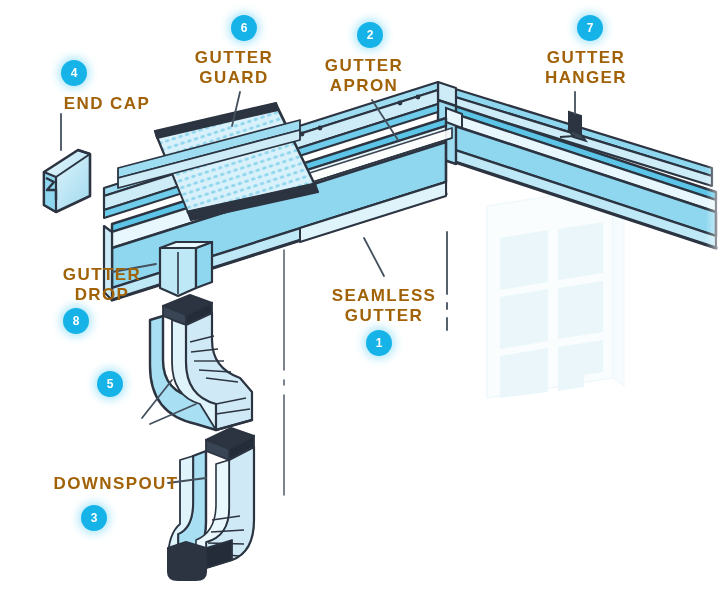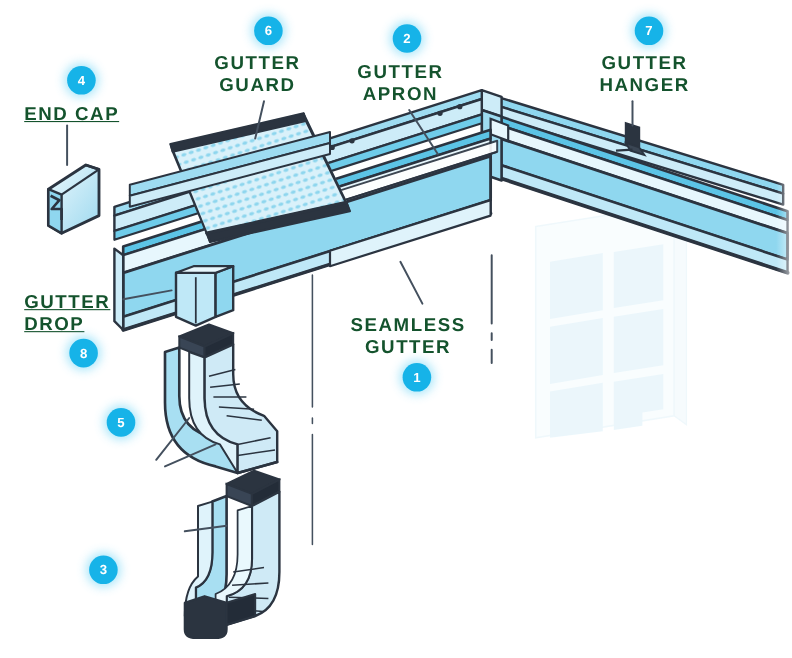--- a/index.html
+++ b/index.html
@@ -23,41 +23,41 @@
     width: 720px;
     height: 598px;
   }
   .label {
     position: absolute;
     font-family: "Liberation Sans", sans-serif;
     font-weight: bold;
     font-size: 17px;
     line-height: 20px;
     letter-spacing: 1.4px;
-    color: #14532d;
+    color: #a16207;
     text-transform: uppercase;
     white-space: pre-line;
     margin: 0;
   }
   .badge {
     position: absolute;
     width: 26px;
     height: 26px;
     border-radius: 50%;
     background: #16b3e8;
     color: #ffffff;
     font-family: "Liberation Sans", sans-serif;
     font-weight: bold;
     font-size: 12px;
     line-height: 26px;
     text-align: center;
     letter-spacing: 0;
     box-shadow: 0 0 9px 3px rgba(80,205,245,0.45);
   }
-  .ta-left   { text-align: left; text-decoration: underline; }
+  .ta-left   { text-align: center; }
   .ta-center { text-align: center; }
 </style>
 </head>
 <body>
 
 <div id="stage">
 
   <svg id="art" viewBox="0 0 720 598" xmlns="http://www.w3.org/2000/svg">
     <defs>
       <pattern id="meshPat" width="7" height="7" patternUnits="userSpaceOnUse" patternTransform="rotate(-18)">
@@ -263,25 +263,26 @@
   <div class="badge" style="left:231px; top:15px;">6</div>
 
   <div class="label ta-center" style="left:304px; top:56px;  width:120px;">GUTTER
 APRON</div>
   <div class="badge" style="left:357px; top:22px;">2</div>
 
   <div class="label ta-center" style="left:516px; top:48px;  width:140px;">GUTTER
 HANGER</div>
   <div class="badge" style="left:577px; top:15px;">7</div>
 
-  <div class="label ta-center" style="left:291px; top:286px; width:160px;">SEAMLESS
+  <div class="label ta-center" style="left:304px; top:286px; width:160px;">SEAMLESS
 GUTTER</div>
   <div class="badge" style="left:366px; top:330px;">1</div>
 
   <div class="label ta-left" style="left:22px;  top:265px; width:160px;">GUTTER
 DROP</div>
   <div class="badge" style="left:63px; top:308px;">8</div>
 
   <div class="badge" style="left:97px; top:371px;">5</div>
 
+  <div class="label ta-left" style="left:26px;  top:474px; width:180px;">DOWNSPOUT</div>
   <div class="badge" style="left:81px; top:505px;">3</div>
 
 </div>
 
 </body></html>

